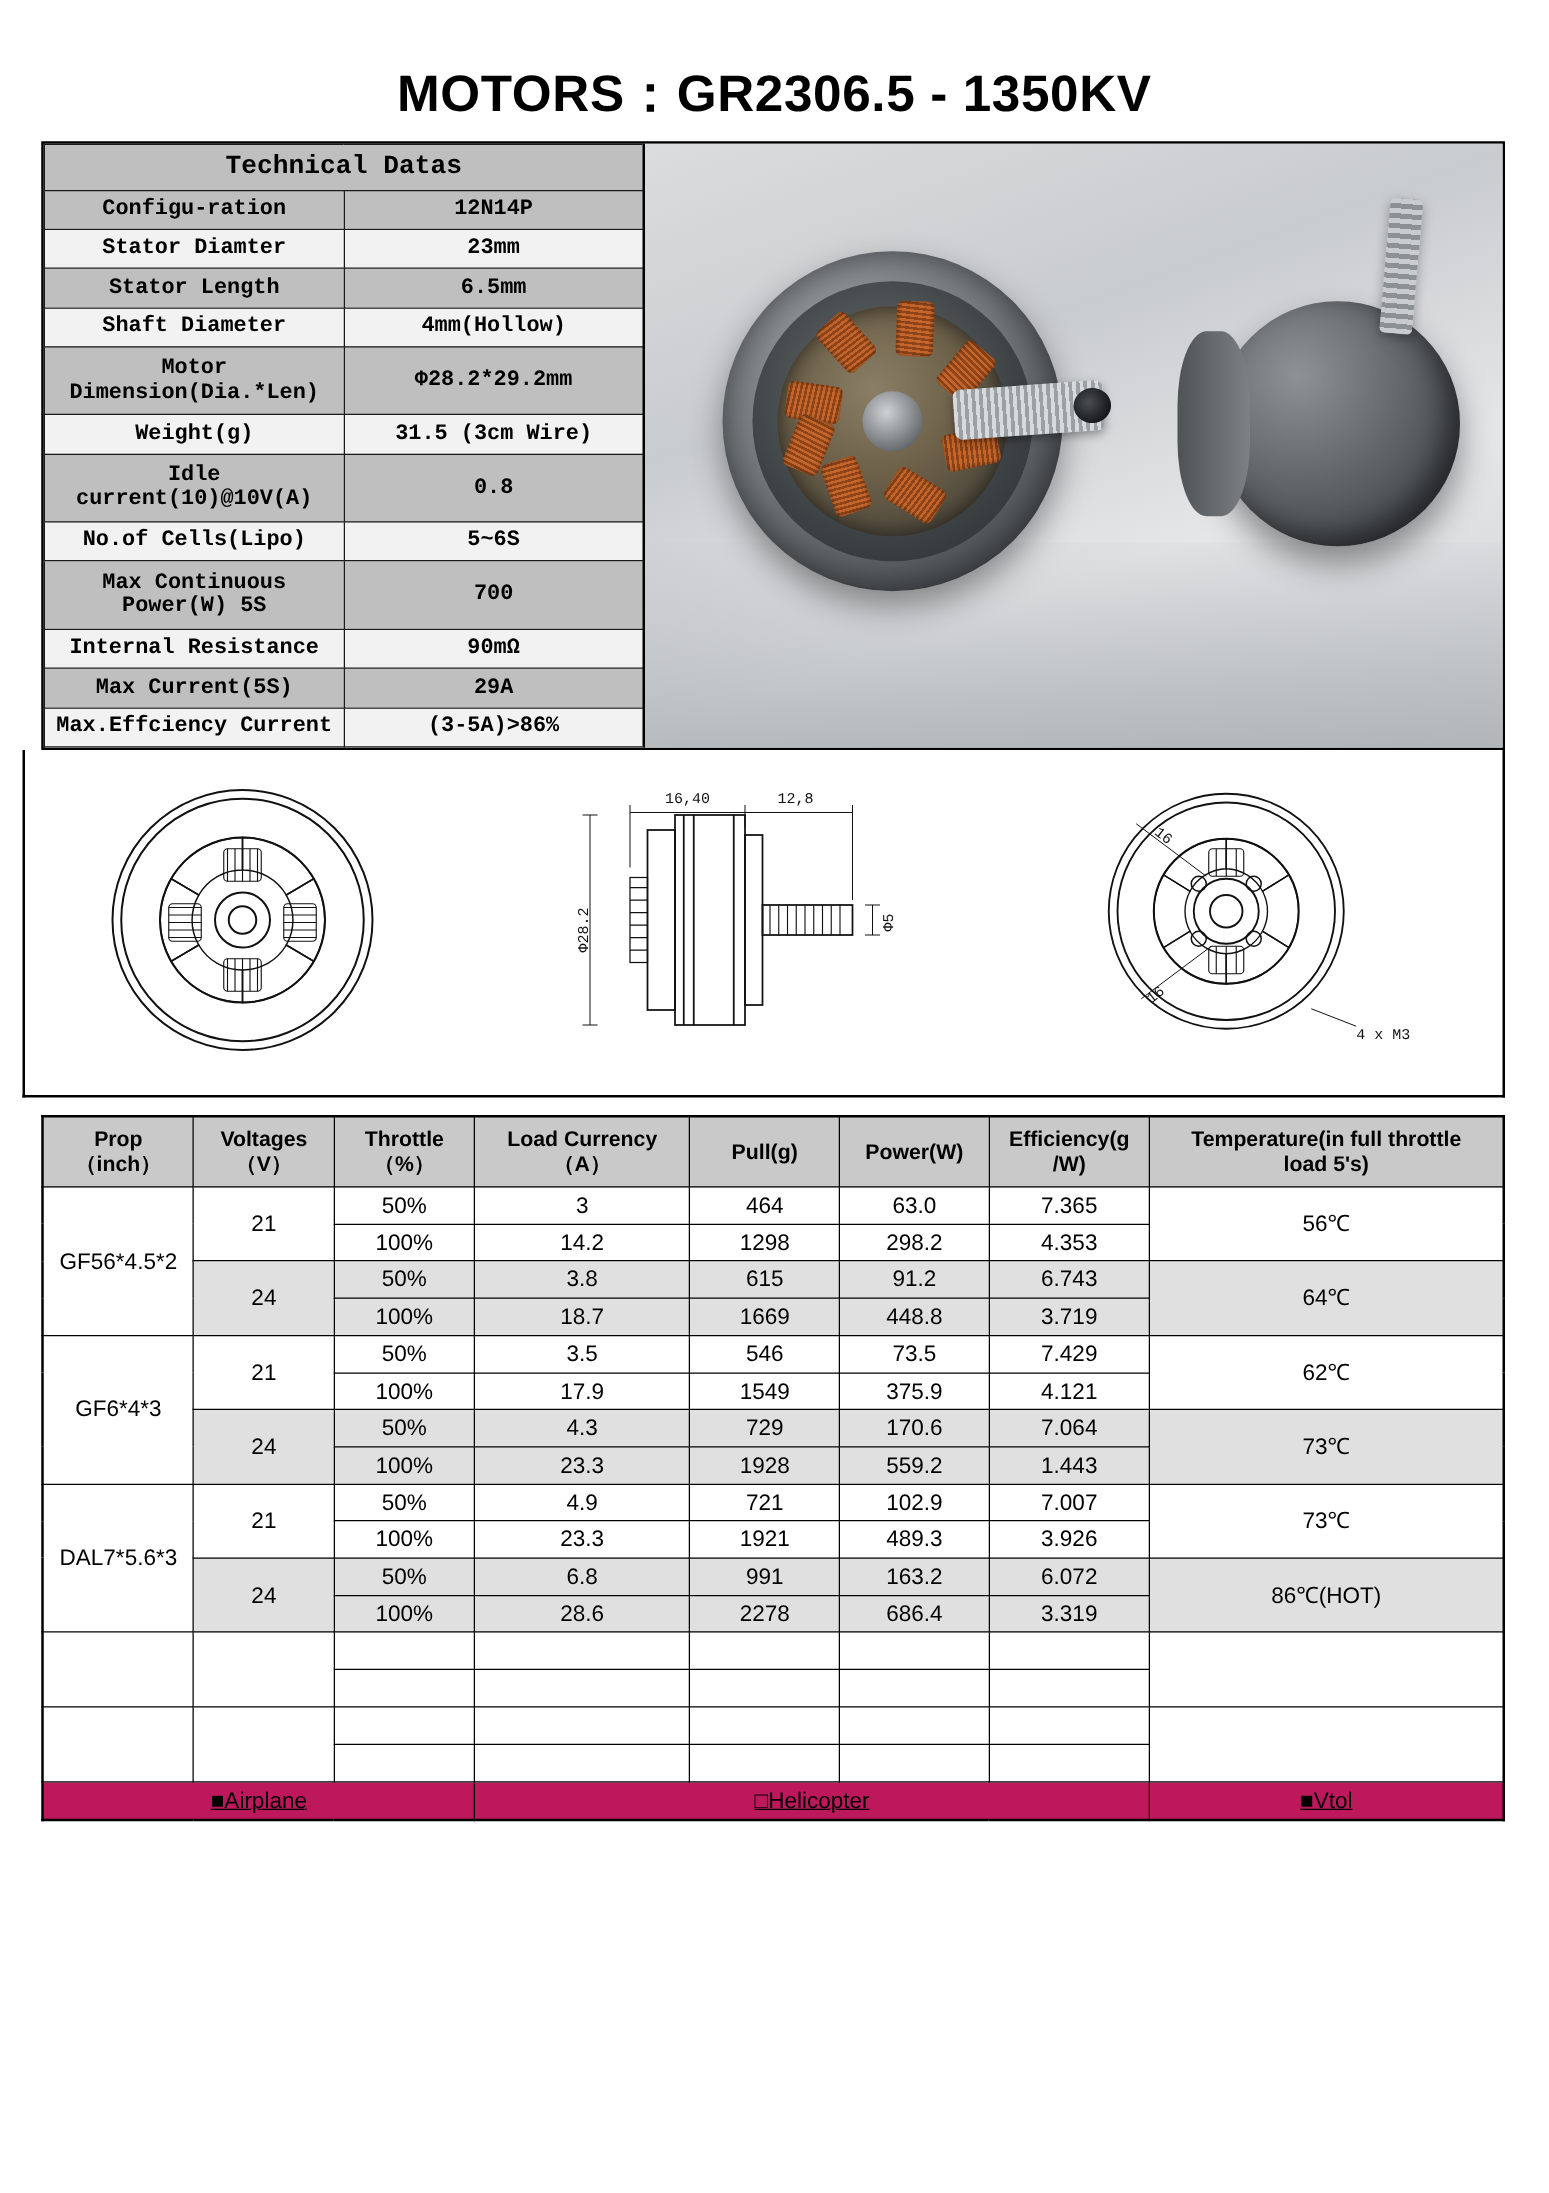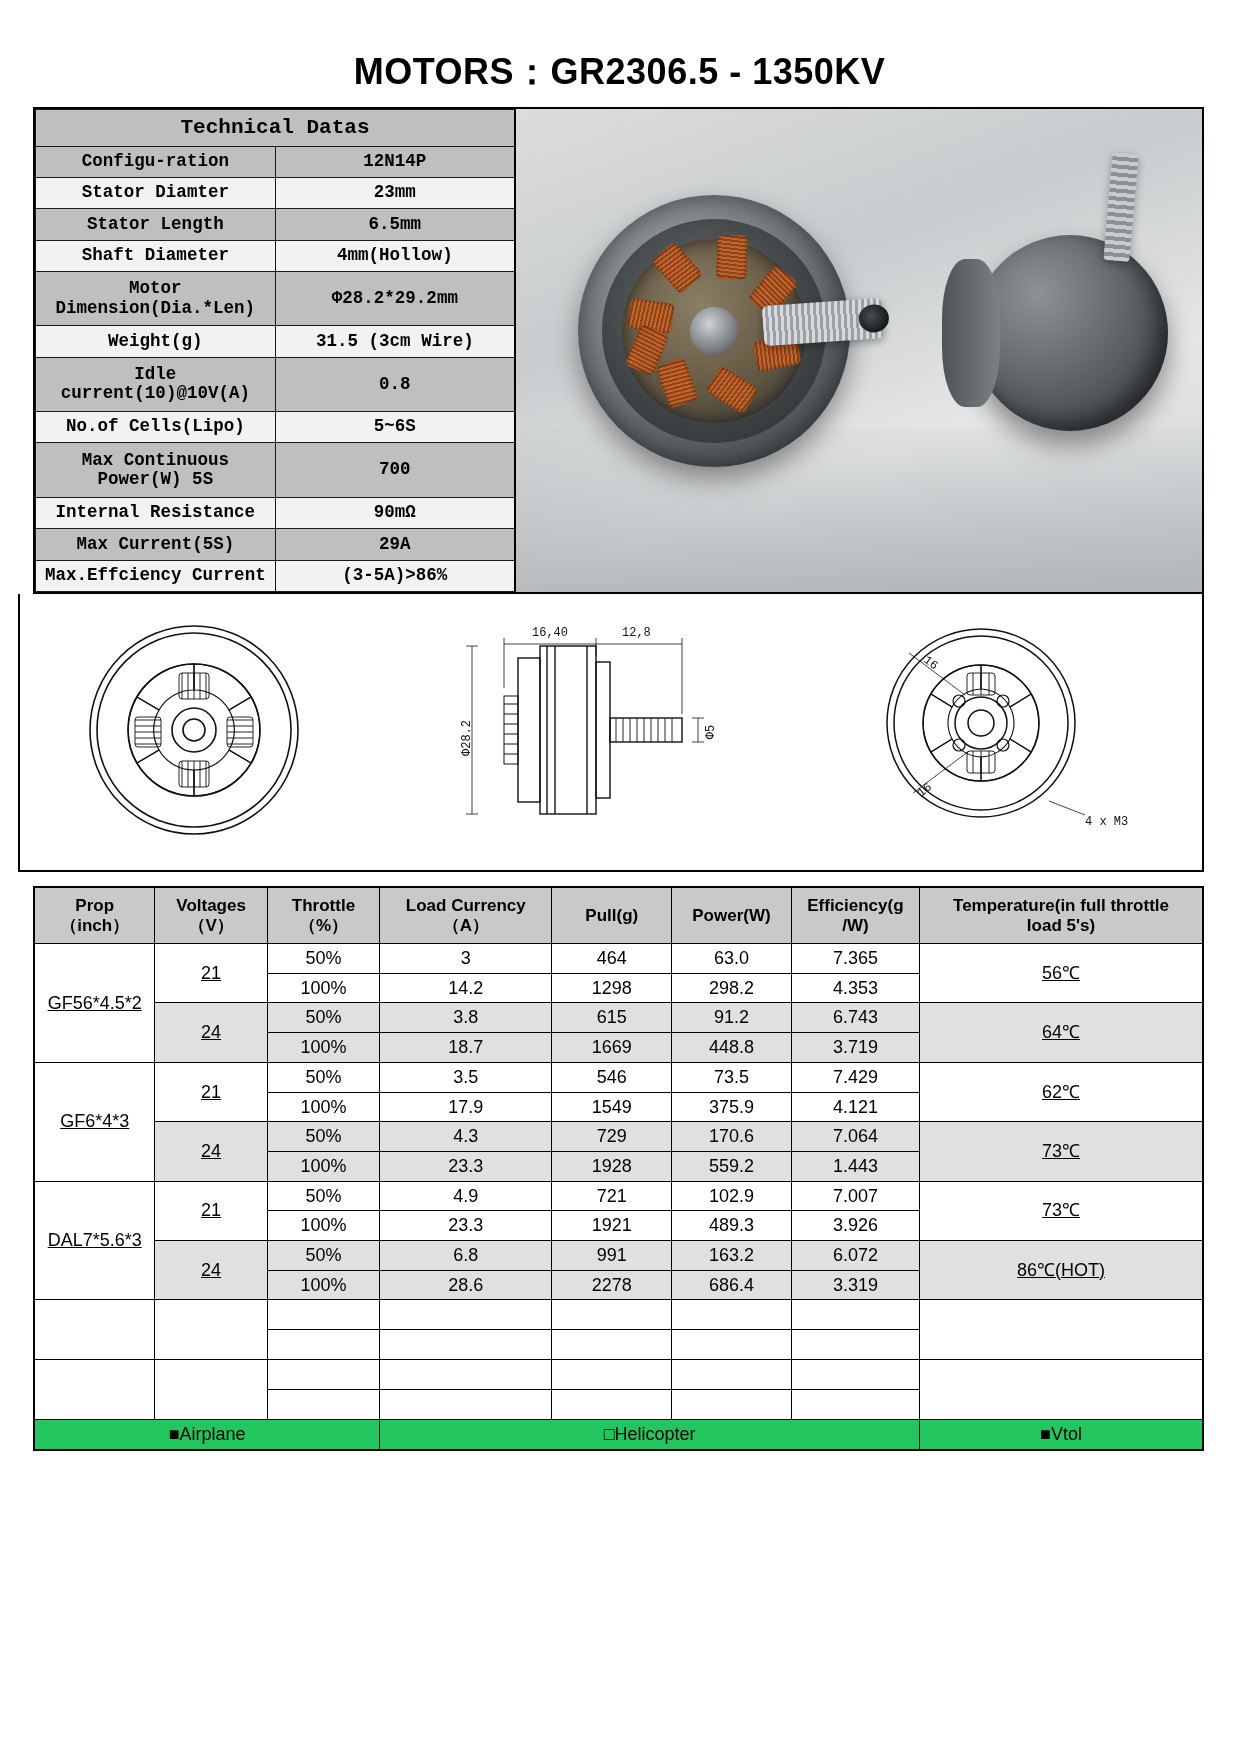--- a/index.html
+++ b/index.html
@@ -11,21 +11,21 @@
     width: 1239px; height: 1754px;
     font-family: "Liberation Sans", sans-serif;
     color: #000000;
     position: relative;
     overflow: hidden;
   }
 
   
   .title {
     text-align: center;
-    font-size: 36px;
+    font-size: 41px;
     font-weight: bold;
     letter-spacing: 0.5px;
     padding-top: 48px;
     padding-bottom: 10px;
   }
 
   
   .top-section {
     display: flex;
     margin: 0 35px 0 33px;
@@ -163,28 +163,29 @@
     line-height: 1.15;
   }
   table.perf thead th {
     background: #c9c9c9;
     font-weight: bold;
     font-size: 17px;
     padding: 8px 3px;
     height: 56px;
   }
   table.perf td { font-weight: normal; }
-  td.prop, td.volt, td.temp { font-weight: normal; text-decoration: underline; }
+  td.prop, td.volt, td.temp { font-weight: normal; }
   tr.shade td { background: #e0e0e0; }
   tr.blank td { height: 30px; }
   td.footer-cell {
     font-weight: bold;
     font-size: 19px;
-    background: #22c55e;
+    background: #be185d;
     padding: 7px 2px;
+    text-decoration: underline;
   }
   
   col.c-prop   { width: 9.9%; }
   col.c-volt   { width: 9.2%; }
   col.c-thr    { width: 9.2%; }
   col.c-load   { width: 14.1%; }
   col.c-pull   { width: 9.8%; }
   col.c-pow    { width: 9.8%; }
   col.c-eff    { width: 10.5%; }
   col.c-temp   { width: 23.2%; }

